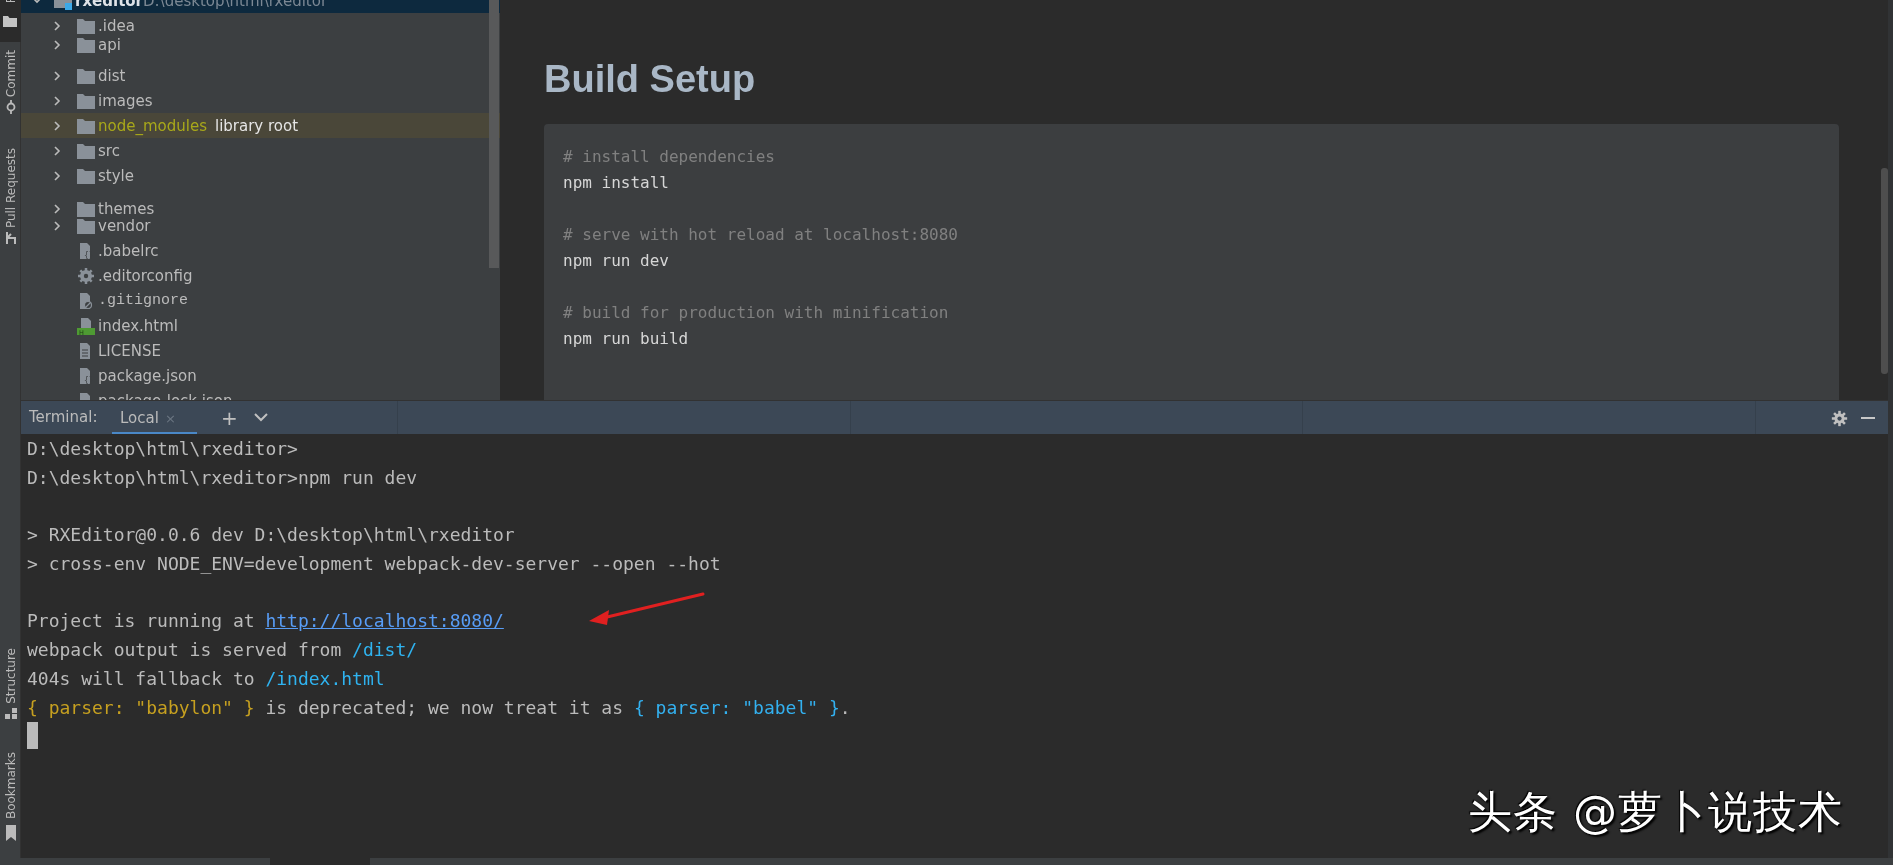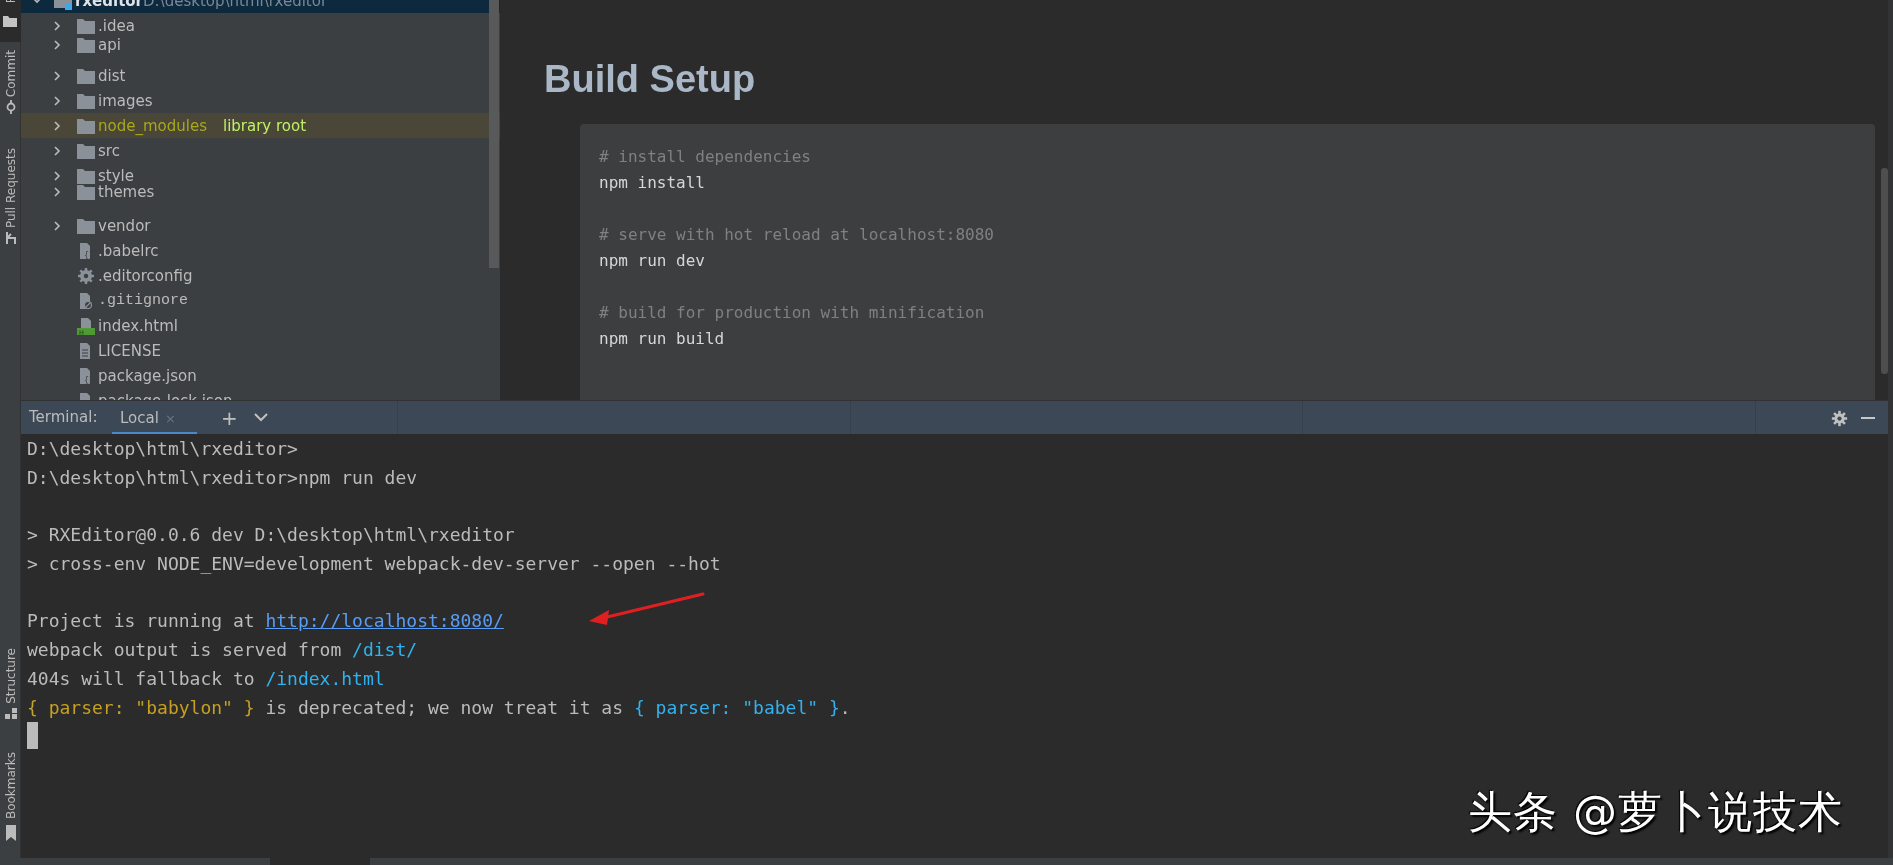--- a/index.html
+++ b/index.html
@@ -15,27 +15,27 @@
 
   
   .project-panel { position: absolute; left: 21px; top: 0; width: 479px; height: 400px; background: #3c3f41; overflow: hidden; }
   .tree-root { position: absolute; left: 0; top: -12px; width: 479px; height: 25px; background: #0d293e; display: flex; align-items: center; font-size: 15px; }
   .tree-row { position: absolute; left: 0; width: 479px; height: 25px; display: flex; align-items: center; font-size: 15px; color: #bbbbbb; }
   .tree-row.library { background: #4a4739; }
   .tree-row .chev { position: absolute; left: 30px; width: 12px; height: 12px; }
   .tree-row .ficon { position: absolute; left: 55px; width: 20px; height: 18px; top: 4px; }
   .tree-row .fname { position: absolute; left: 77px; white-space: nowrap; }
   .tree-row.library .fname { color: #a8a81a; }
-  .tree-row .fhint { color: #bef264; margin-left: 16px; }
+  .tree-row .fhint { color: #e5e5e5; margin-left: 8px; }
   .proj-scroll { position: absolute; left: 468px; top: 0; width: 10px; height: 268px; background: #58595a; }
 
   
   .md-preview { position: absolute; left: 500px; top: 0; width: 1386px; height: 398px; background: #2b2b2b; }
   .md-heading { position: absolute; left: 44px; top: 58px; font-family: "Liberation Sans", sans-serif; font-weight: bold; font-size: 38px; color: #a9b7c6; }
-  .code-block { position: absolute; left: 44px; top: 124px; width: 1295px; height: 307px; background: #3c3e40; border-radius: 4px; padding: 20px 19px; margin-left: 36px; }
+  .code-block { position: absolute; left: 44px; top: 124px; width: 1295px; height: 307px; background: #3c3e40; border-radius: 4px; padding: 20px 19px; }
   .code-line { font-family: "DejaVu Sans Mono", monospace; font-size: 16px; height: 26px; line-height: 26px; white-space: pre; }
   .code-line.comment { color: #808080; }
   .code-line.cmd { color: #d6d6d6; }
   .md-scroll { position: absolute; left: 1881px; top: 168px; width: 7px; height: 206px; background: #4e4e4e; border-radius: 3px; }
   .right-edge { position: absolute; left: 1888px; top: 0; width: 5px; height: 865px; background: #313335; }
 
   
   .term-header { position: absolute; left: 21px; top: 400px; width: 1867px; height: 34px; background: #3c4856; border-top: 1px solid #323232; display: flex; align-items: center; }
   .term-title { position: absolute; left: 8px; top: 7px; font-size: 15px; color: #bbbbbb; }
   .term-tab { position: absolute; left: 85px; top: 0; height: 34px; width: 85px; display: flex; align-items: center; padding-left: 14px; }
@@ -175,21 +175,21 @@
   </div>
   <div class="tree-row" style="top:163px;">
     <svg class="chev" style="top:7px;" viewBox="0 0 12 12">
         <path d="M4 2l4 4-4 4" stroke="#bbb" stroke-width="1.6" fill="none"></path>
       </svg>
     <svg class="ficon" viewBox="0 0 20 18">
         <path d="M1 2h6l2 2h10v13H1z" fill="#8a9199"></path>
       </svg>
     <span class="fname">style</span>
   </div>
-  <div class="tree-row" style="top:179px;">
+  <div class="tree-row" style="top:196px;">
     <svg class="chev" style="top:7px;" viewBox="0 0 12 12">
         <path d="M4 2l4 4-4 4" stroke="#bbb" stroke-width="1.6" fill="none"></path>
       </svg>
     <svg class="ficon" viewBox="0 0 20 18">
         <path d="M1 2h6l2 2h10v13H1z" fill="#8a9199"></path>
       </svg>
     <span class="fname">themes</span>
   </div>
   <div class="tree-row" style="top:213px;">
     <svg class="chev" style="top:7px;" viewBox="0 0 12 12">

